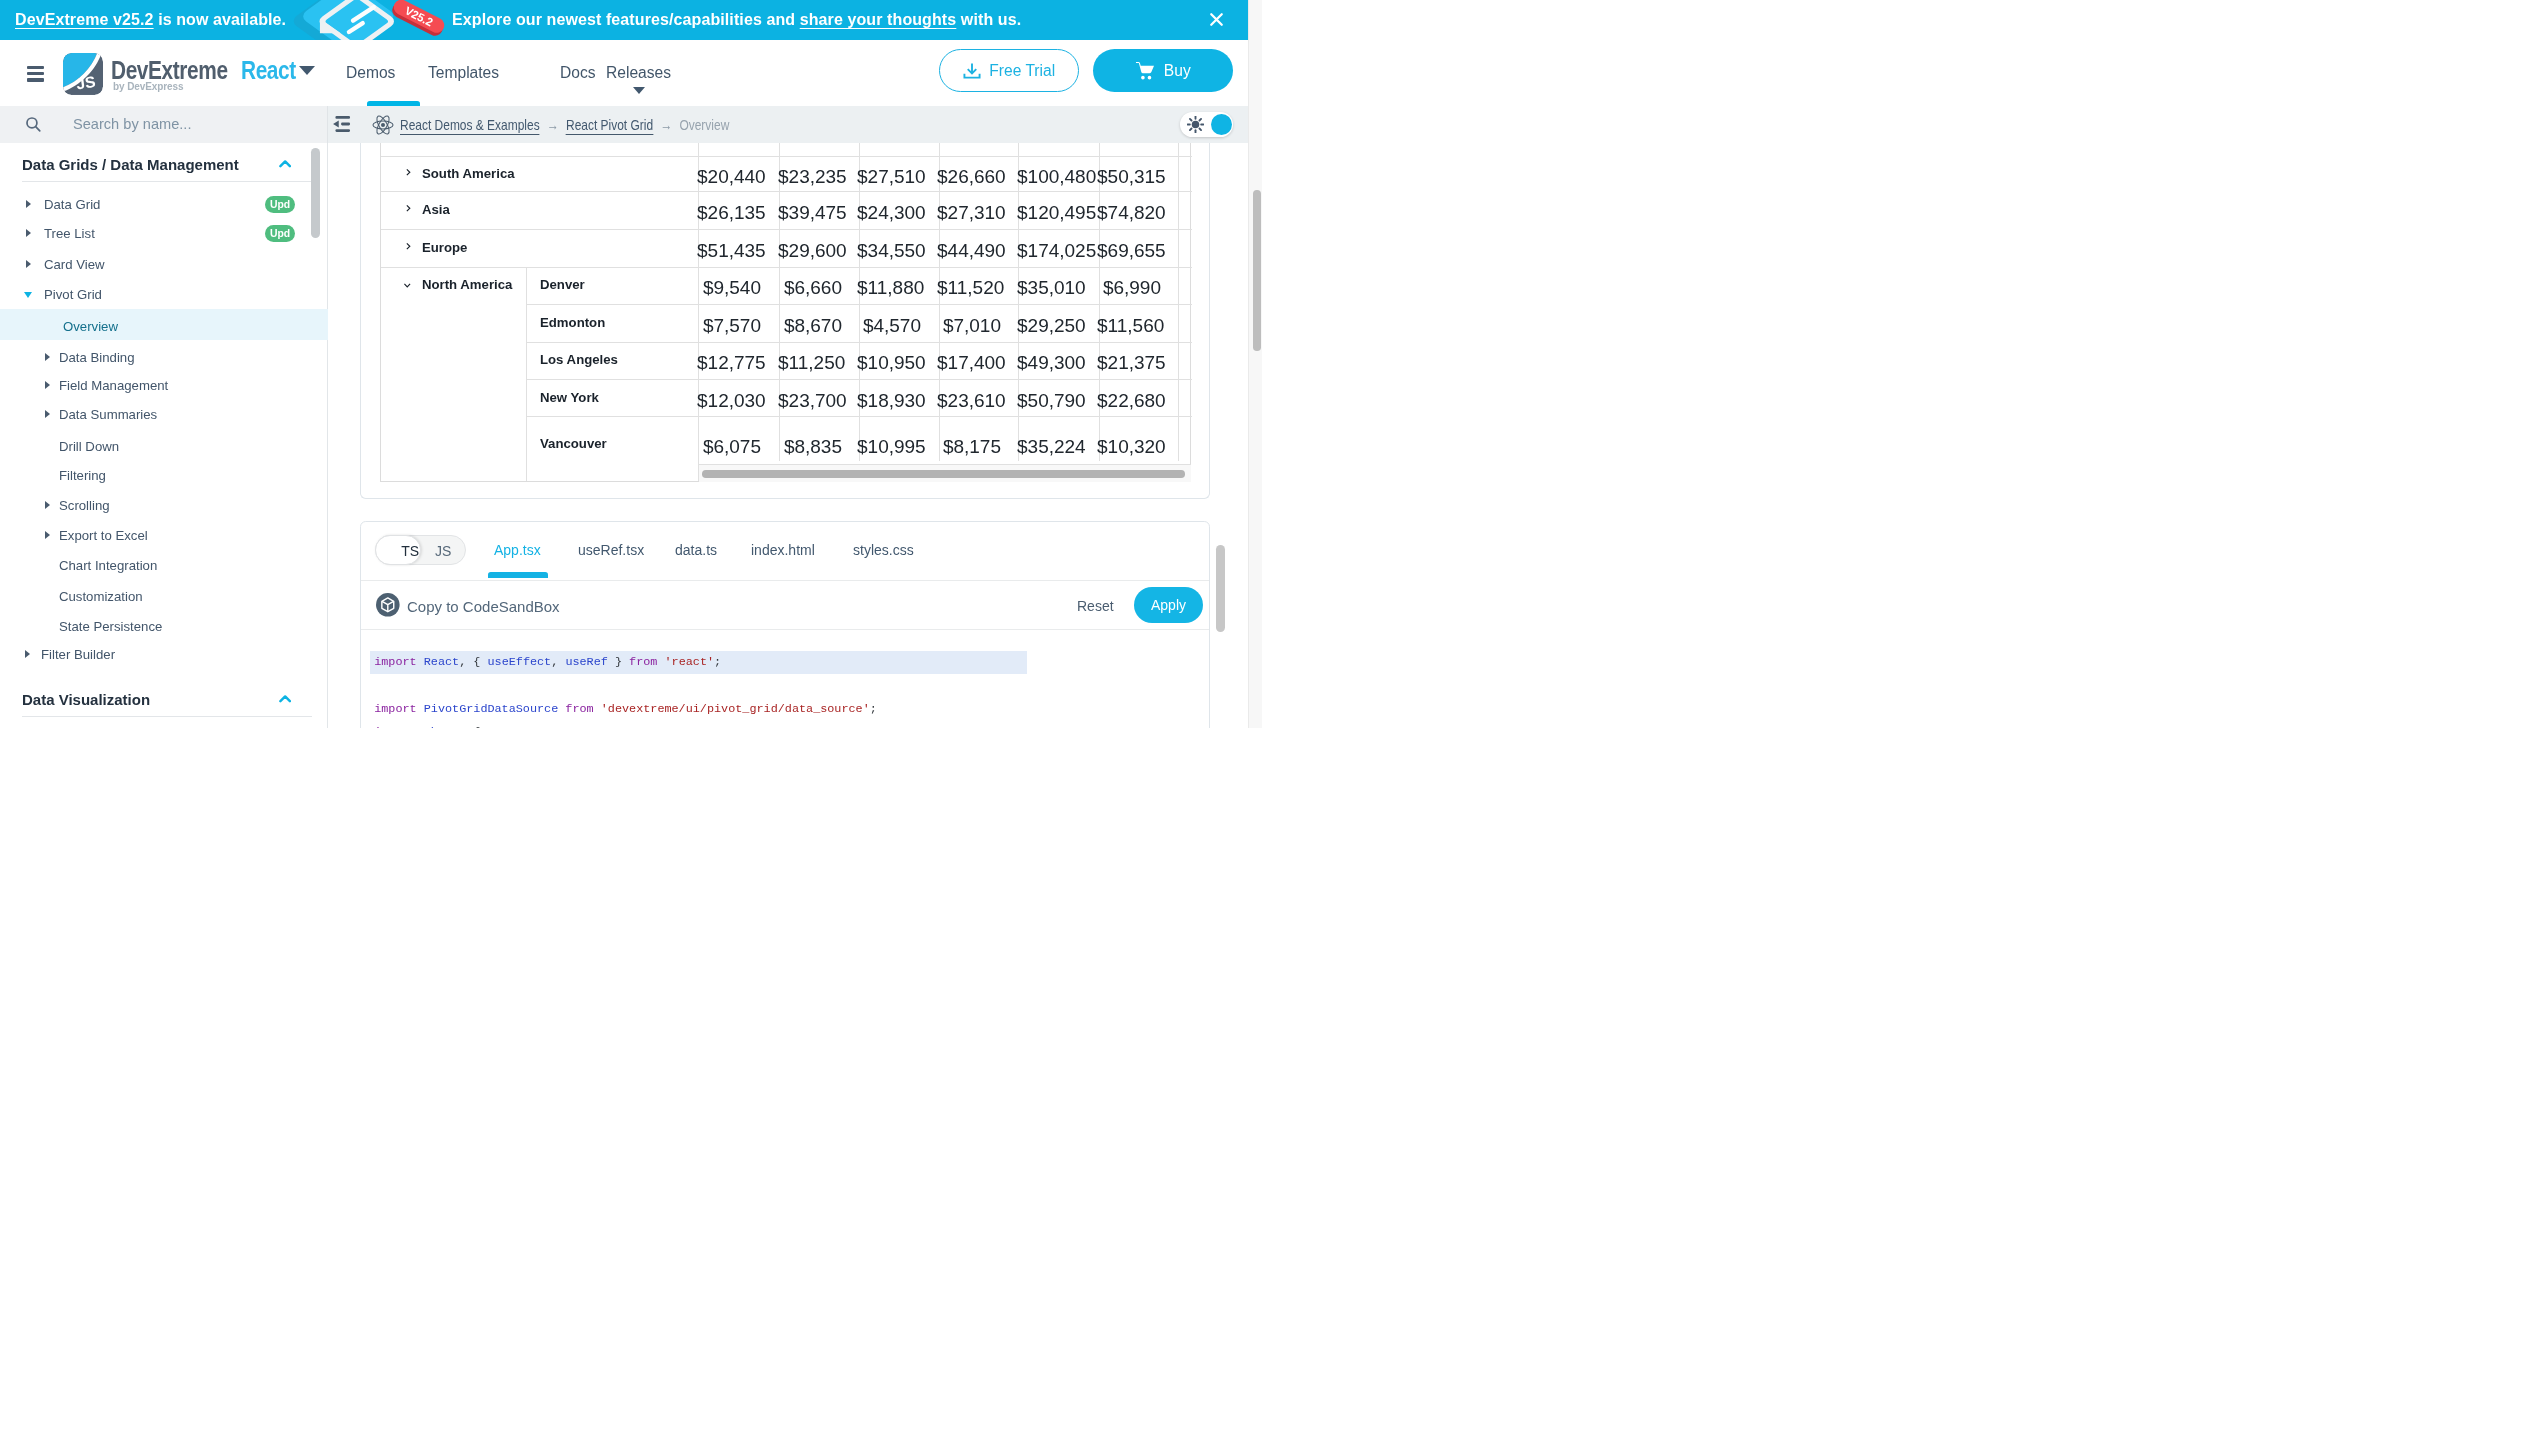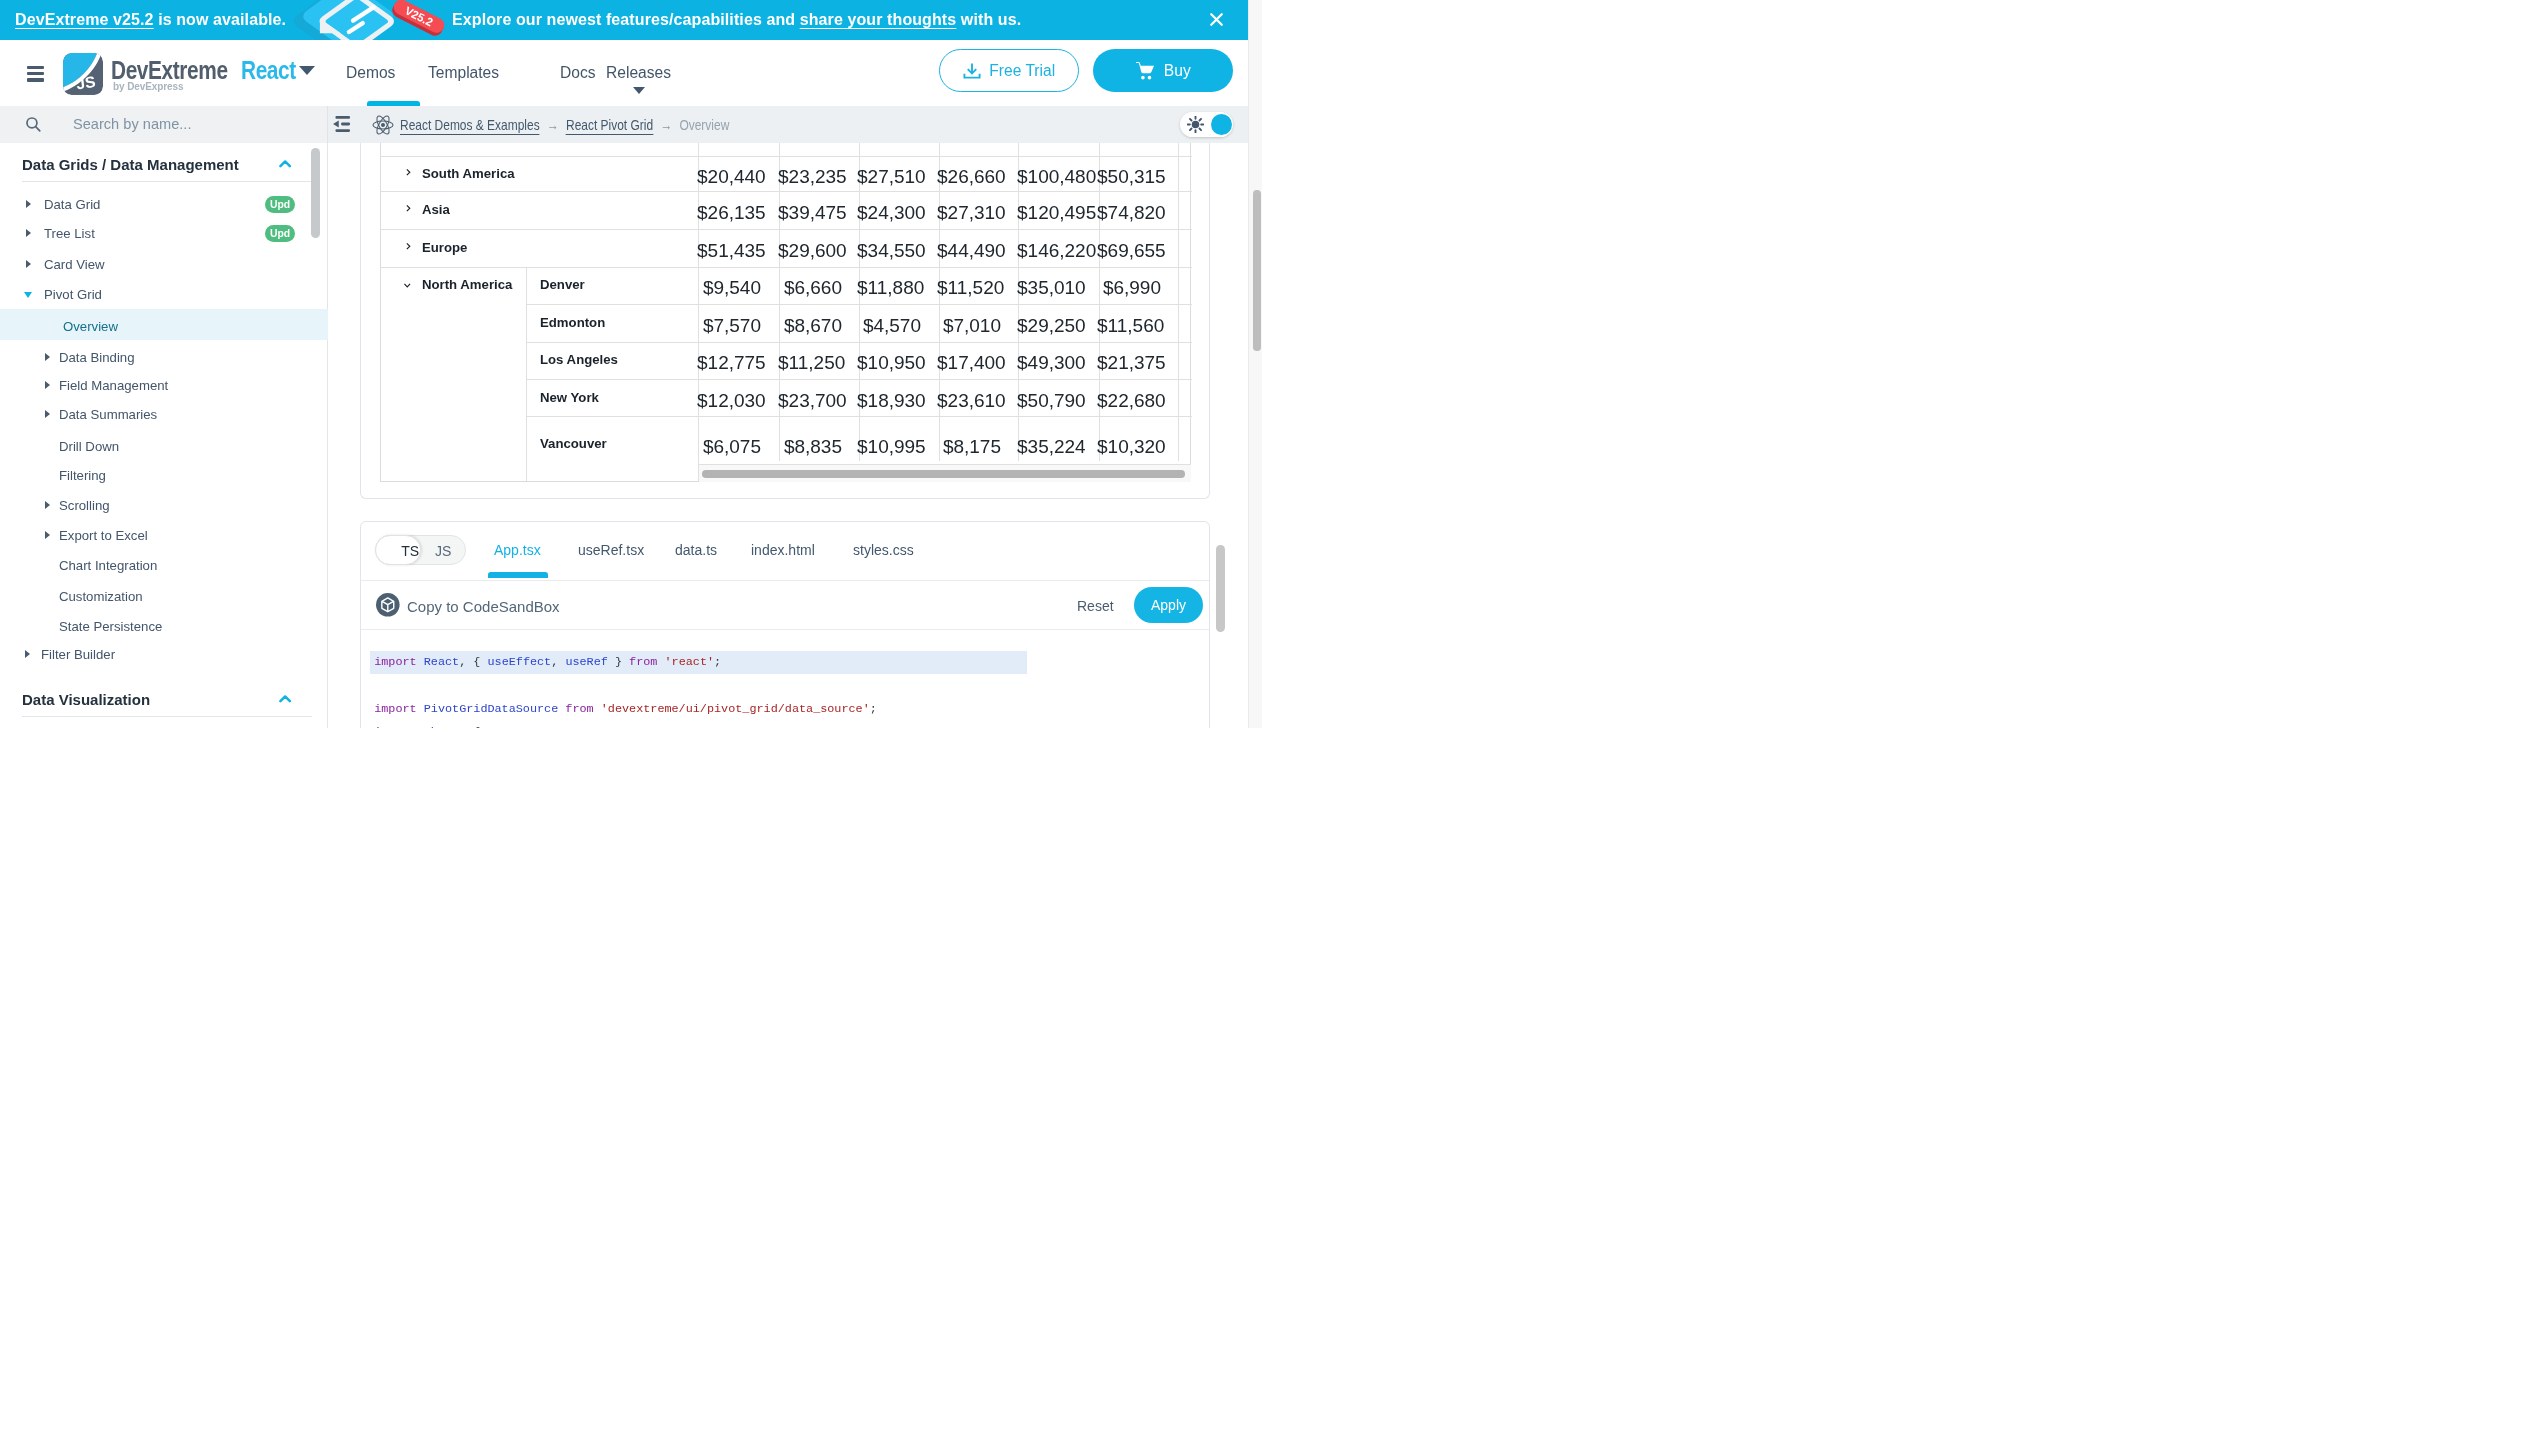--- a/index.html
+++ b/index.html
@@ -341,21 +341,21 @@
     <div class="val" style="left:637px;top:59px">$120,495</div>
     <div class="val" style="left:717px;top:59px">$74,820</div>
     <svg class="tchev" style="left:23.6px;top:99px" width="11.3" height="11.3" viewBox="0 0 12 12">
       <path d="M4 2 L8.2 6 L4 10" stroke="#1a222b" stroke-width="1.6" fill="none"></path>
     </svg>
     <div class="abs rowlab" style="left:42px;top:97px">Europe</div>
     <div class="val" style="left:317px;top:97px">$51,435</div>
     <div class="val" style="left:398px;top:97px">$29,600</div>
     <div class="val" style="left:477px;top:97px">$34,550</div>
     <div class="val" style="left:557px;top:97px">$44,490</div>
-    <div class="val" style="left:637px;top:97px">$146,220</div>
+    <div class="val" style="left:637px;top:97px">$174,025</div>
     <div class="val" style="left:717px;top:97px">$69,655</div>
     <svg class="tchev" style="left:23px;top:138px" width="11.3" height="11.3" viewBox="0 0 12 12">
       <path d="M2 4 L6 8.2 L10 4" stroke="#1a222b" stroke-width="1.6" fill="none"></path>
     </svg>
     <div class="abs rowlab" style="left:42px;top:134px">North America</div>
     <div class="abs rowlab" style="left:160px;top:134px">Denver</div>
     <div class="val" style="left:317px;top:134px">$9,540</div>
     <div class="val" style="left:398px;top:134px">$6,660</div>
     <div class="val" style="left:477px;top:134px">$11,880</div>
     <div class="val" style="left:557px;top:134px">$11,520</div>

